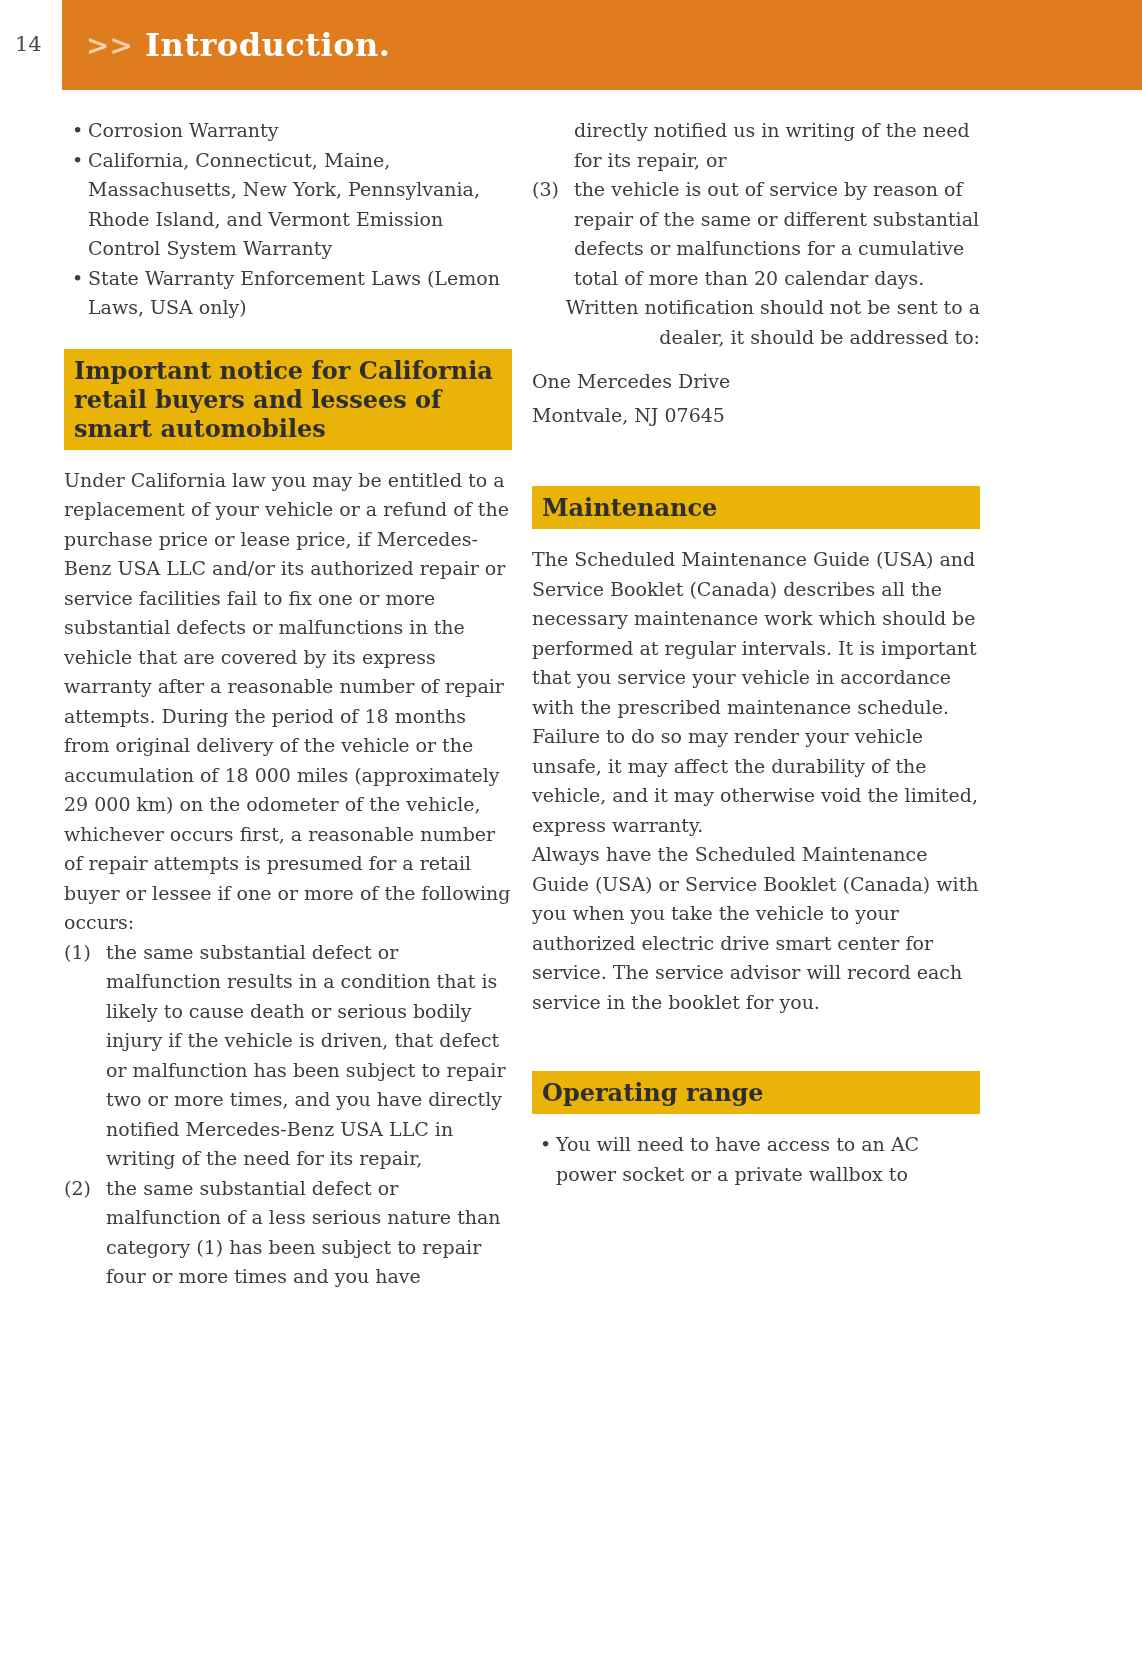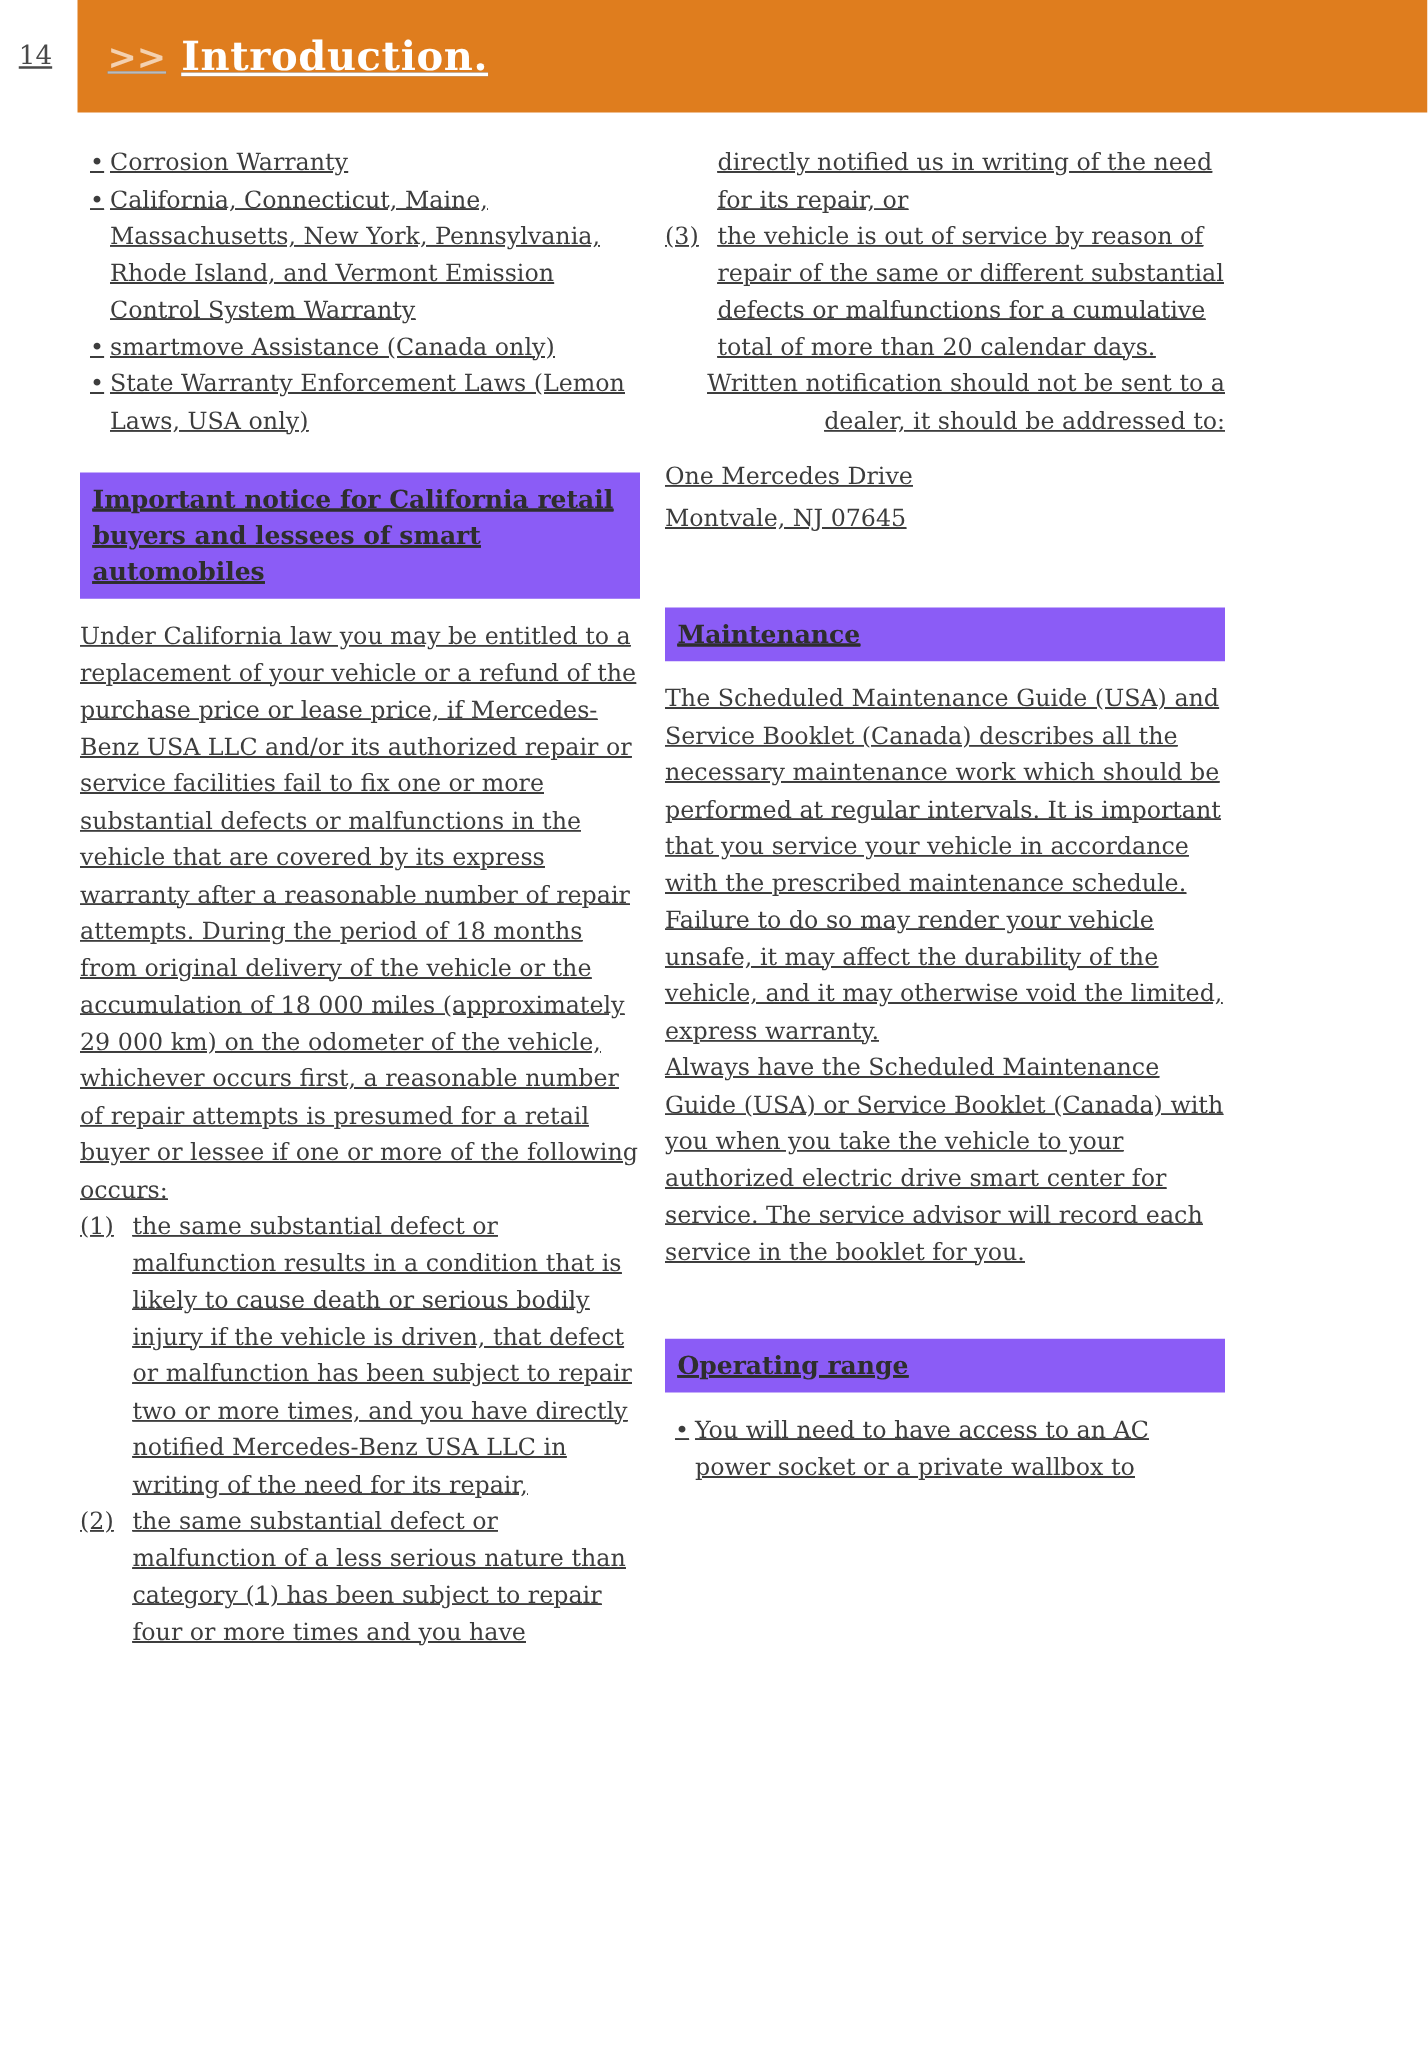--- a/index.html
+++ b/index.html
@@ -1,15 +1,15 @@
 <!DOCTYPE html>
 <html><head>
 <meta charset="utf-8">
 <style>
-  * { margin: 0; padding: 0; box-sizing: border-box; text-decoration: underline; }
+  * { margin: 0; padding: 0; box-sizing: border-box; }
   html, body { width: 1142px; background: #ffffff; }
   body {
     height: 1654px;
     font-family: "DejaVu Serif", serif;
     color: #3d3d3d;
     position: relative;
     overflow: hidden;
   }
 
   
@@ -71,24 +71,24 @@
   }
   .bullet .marker {
     width: 16px;
     flex-shrink: 0;
   }
   .bullet .marker::before { content: "\2022"; }
   .bullet .btext { flex: 1; }
 
   
   .gray-head {
-    background: #8b5cf6;
+    background: #eab308;
     color: #2e2e2e;
     font-weight: bold;
-    font-size: 20px;
+    font-size: 24px;
     line-height: 29px;
     padding: 7px 10px 7px 10px;
     margin: 24px 0 16px 0;
   }
 
   
   .numbered { display: flex; }
   .numbered .num {
     width: 42px;
     flex-shrink: 0;
@@ -121,24 +121,20 @@
   <div class="col">
 
     <div class="bullets">
       <div class="bullet">
         <span class="marker"></span>
         <span class="btext">Corrosion Warranty</span>
       </div>
       <div class="bullet">
         <span class="marker"></span>
         <span class="btext">California, Connecticut, Maine, Massachusetts, New York, Pennsylvania, Rhode Island, and Vermont Emission Control System Warranty</span>
-      </div>
-      <div class="bullet">
-        <span class="marker"></span>
-        <span class="btext">smartmove Assistance (Canada only)</span>
       </div>
       <div class="bullet">
         <span class="marker"></span>
         <span class="btext">State Warranty Enforcement Laws (Lemon Laws, USA only)</span>
       </div>
     </div>
 
     <div class="gray-head">Important notice for California retail buyers and lessees of smart automobiles</div>
 
     <p class="para">Under California law you may be entitled to a replacement of your vehicle or a refund of the purchase price or lease price, if Mercedes-Benz USA LLC and/or its authorized repair or service facilities fail to fix one or more substantial defects or malfunctions in the vehicle that are covered by its express warranty after a reasonable number of repair attempts. During the period of 18 months from original delivery of the vehicle or the accumulation of 18 000 miles (approximately 29 000 km) on the odometer of the vehicle, whichever occurs first, a reasonable number of repair attempts is presumed for a retail buyer or lessee if one or more of the following occurs:</p>

